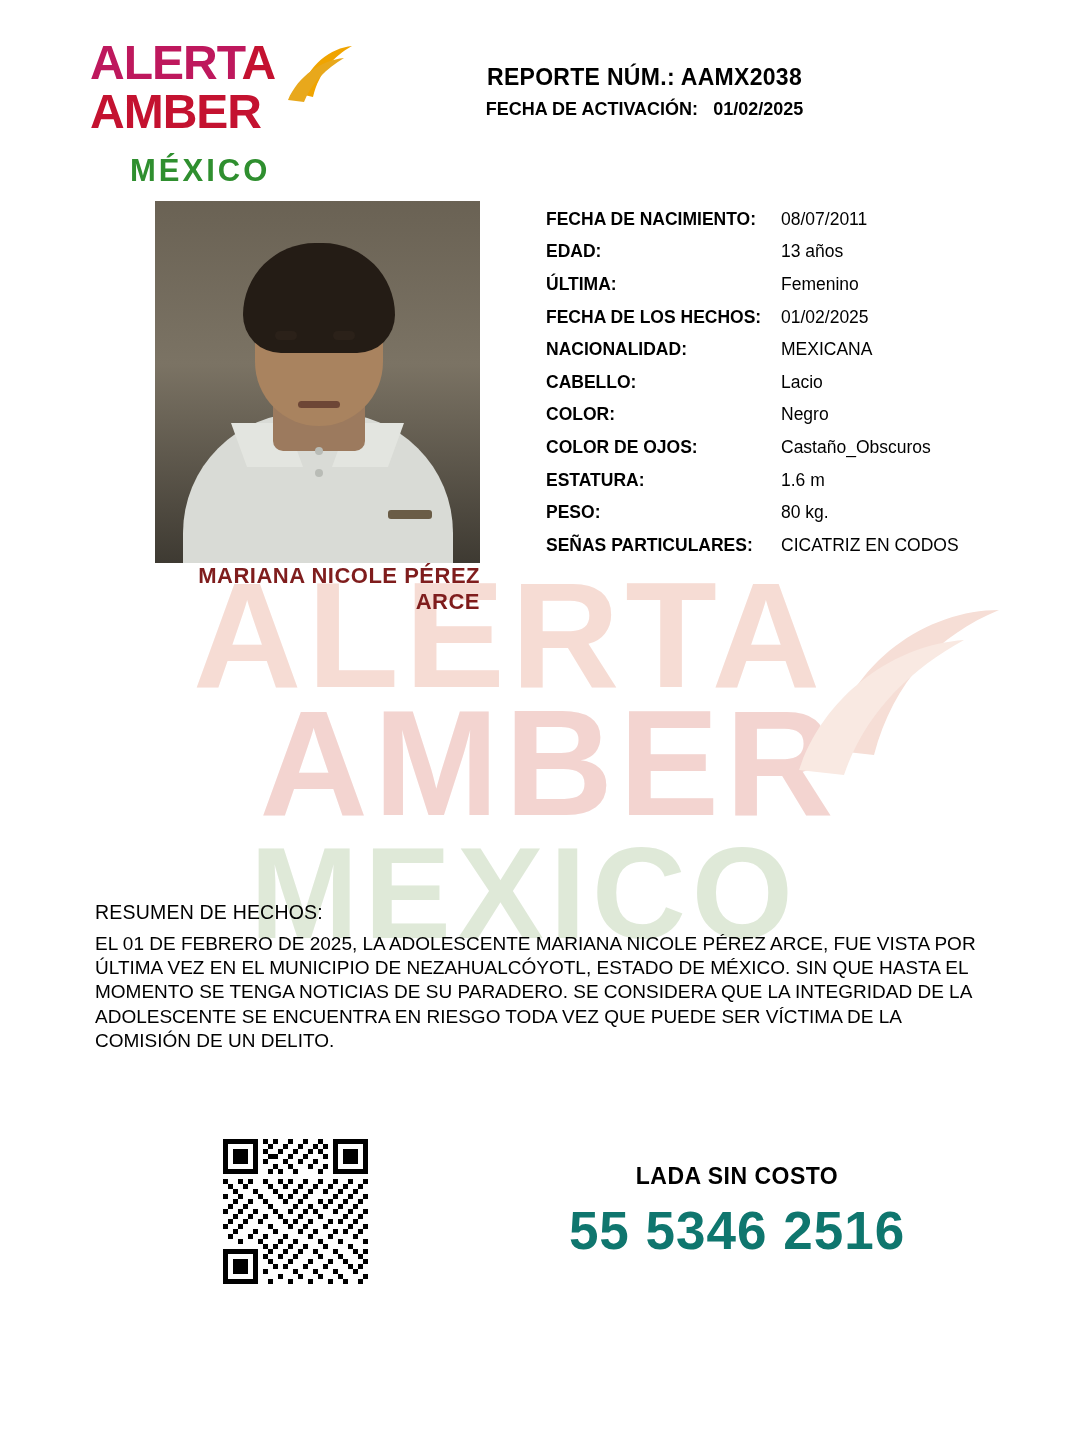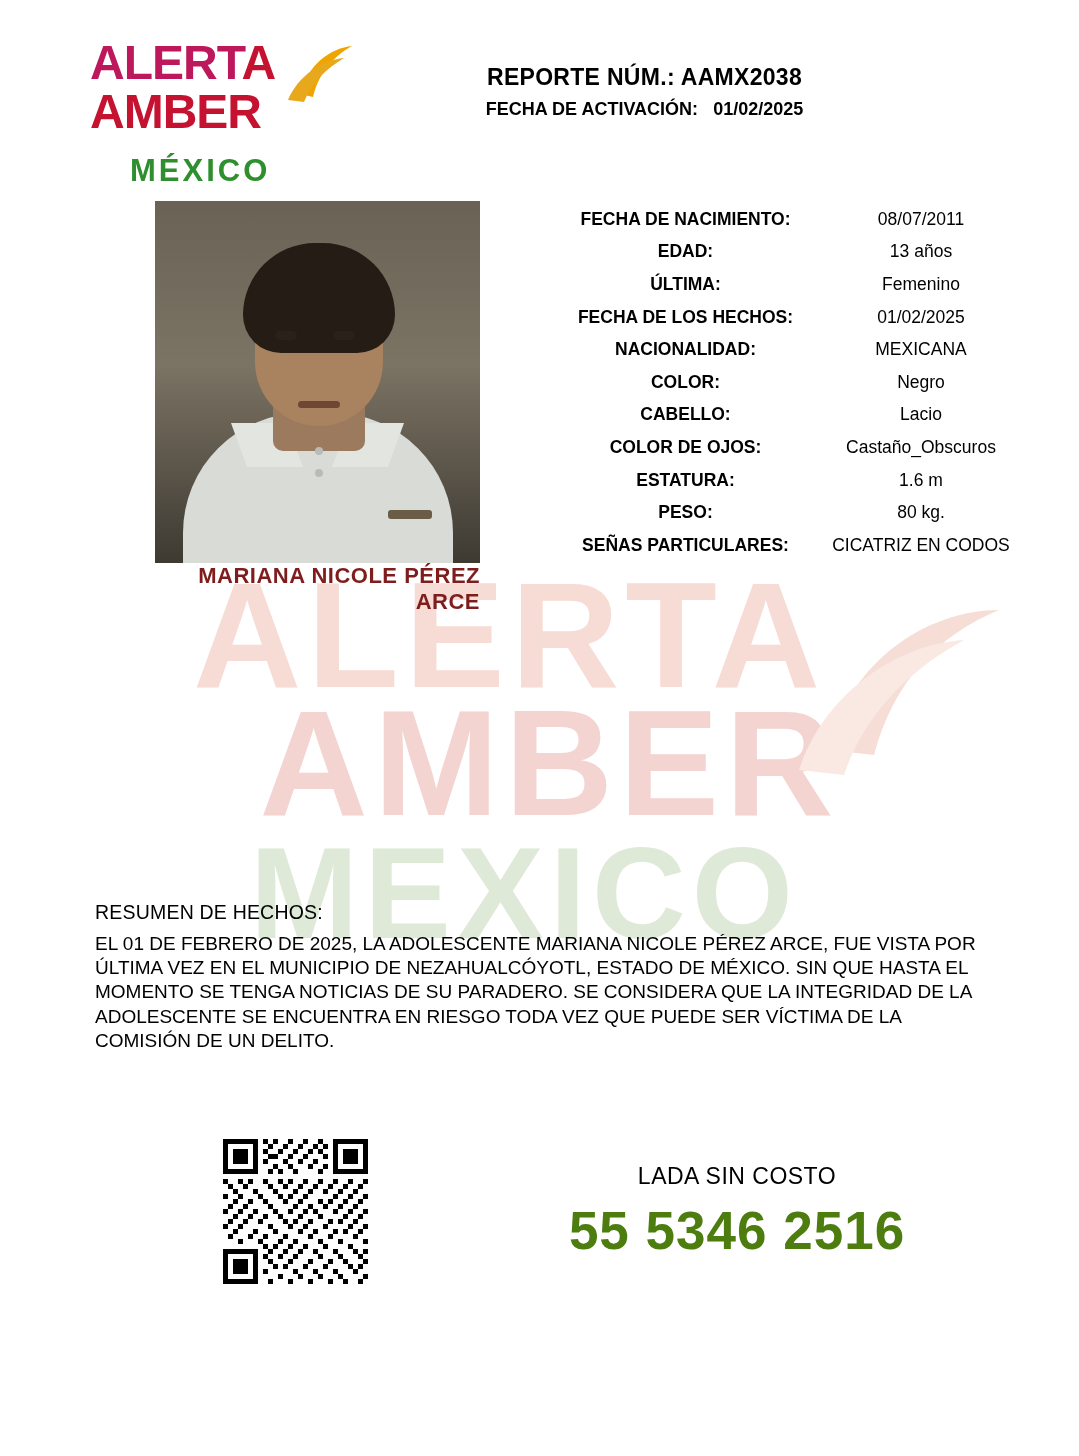--- a/index.html
+++ b/index.html
@@ -235,23 +235,22 @@
     margin-top: 0;
     text-align: right;
     font-size: 22px;
     font-weight: bold;
     color: #7f1d1d;
     letter-spacing: 0.5px;
   }
 
   .details {
     flex: 1;
-    padding-left: 88px;
+    padding-left: 66px;
     padding-top: 8px;
-    text-align: center;
   }
   table.detail-table {
     border-collapse: collapse;
     width: 100%;
   }
   table.detail-table td {
     vertical-align: top;
     padding: 0 0 12px 0;
     font-size: 17.5px;
     line-height: 1.18;
@@ -304,28 +303,28 @@
     height: 145px;
     background: #ffffff;
   }
   .phone-block {
     flex: 1;
     text-align: center;
     padding-right: 20px;
   }
   .lada {
     font-size: 23px;
-    font-weight: normal;
+    font-weight: bold;
     letter-spacing: 0.5px;
   }
   .phone {
     margin-top: 10px;
     font-size: 53px;
     font-weight: bold;
-    color: #4d7c0f;
+    color: #0f766e;
     letter-spacing: 1px;
   }
 </style>
 </head>
 <body>
 
 <div id="page">
 
   <div class="watermark">
     <div class="wm-line wm-alerta">ALERTA</div>
@@ -398,26 +397,26 @@
           </tr>
           <tr>
             <td class="lbl">FECHA DE LOS HECHOS:</td>
             <td class="val">01/02/2025</td>
           </tr>
           <tr>
             <td class="lbl">NACIONALIDAD:</td>
             <td class="val">MEXICANA</td>
           </tr>
           <tr>
+            <td class="lbl">CABELLO:</td>
+            <td class="val">Lacio</td>
+          </tr>
+          <tr>
             <td class="lbl">COLOR:</td>
             <td class="val">Negro</td>
-          </tr>
-          <tr>
-            <td class="lbl">CABELLO:</td>
-            <td class="val">Lacio</td>
           </tr>
           <tr>
             <td class="lbl">COLOR DE OJOS:</td>
             <td class="val">Castaño_Obscuros</td>
           </tr>
           <tr>
             <td class="lbl">ESTATURA:</td>
             <td class="val">1.6 m</td>
           </tr>
           <tr>

